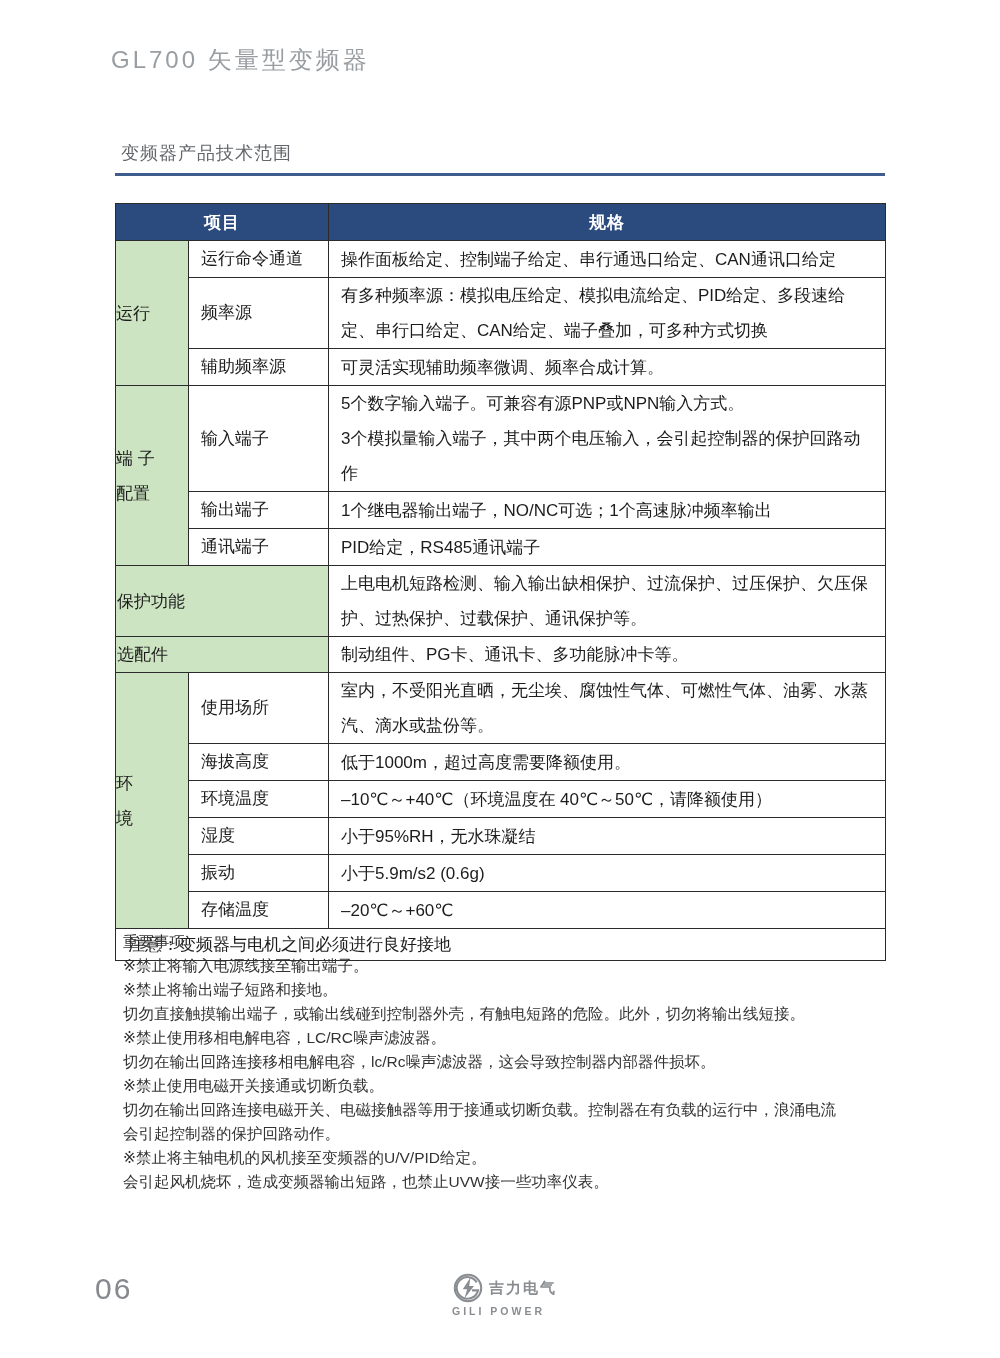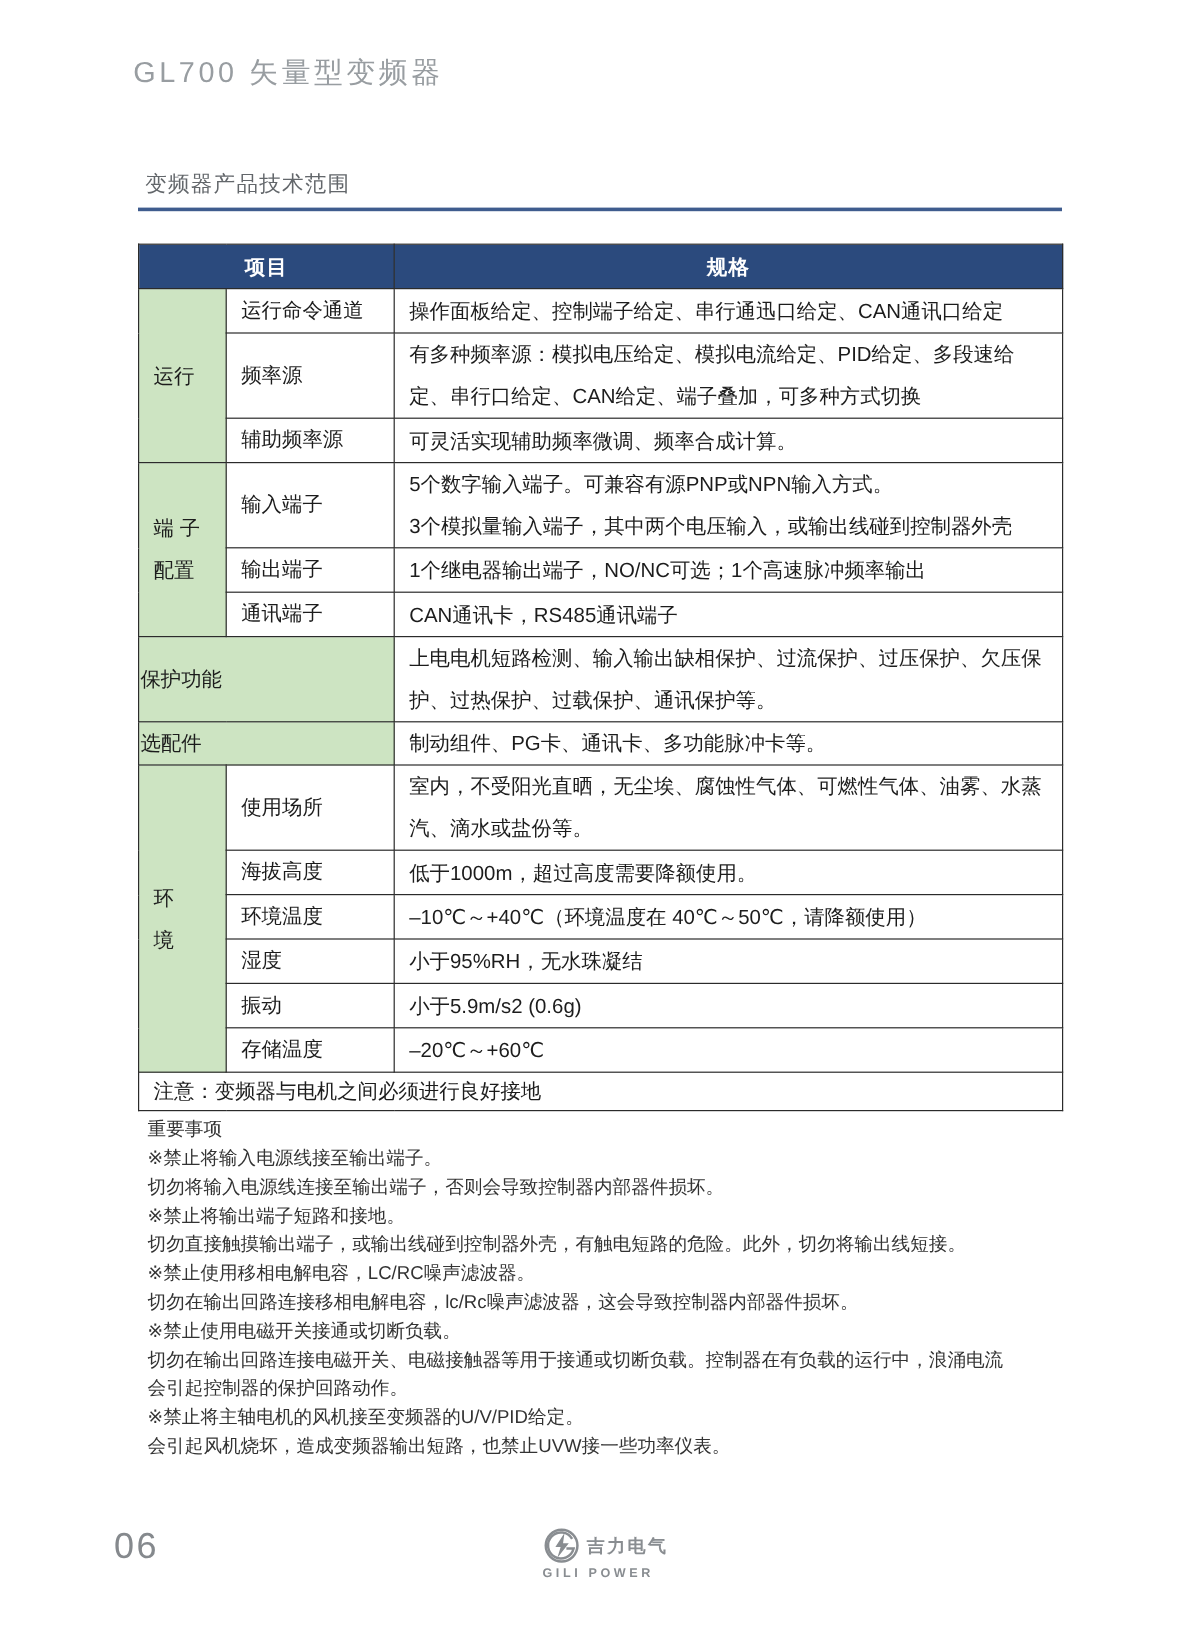--- a/index.html
+++ b/index.html
@@ -26,21 +26,21 @@
   }
   table.spec td, table.spec th{
     border:1.5px solid var(--border,#2b2b2b);
     vertical-align:middle;box-sizing:border-box;
   }
   th.head{
     background:var(--header-bg,#2b4a7d);color:var(--header-text,#ffffff);
     font-weight:700;font-size:17px;letter-spacing:1px;text-align:center;
   }
   td.group{
-    background:var(--group-bg,#cde4c2);padding-left:12px;text-align:left;
+    background:var(--group-bg,#cde4c2);padding-left:0;text-align:left;
     white-space:pre-line;line-height:35px;
   }
   td.gmerge{
     background:var(--group-bg,#cde4c2);text-align:left;
   }
   td.item{background:#ffffff;padding-left:12px;line-height:34px;}
   td.spectxt{
     background:#ffffff;padding:0 10px 0 12px;line-height:35px;white-space:pre-line;
   }
   td.noterow{background:#ffffff;padding-left:12px;font-weight:500;}
@@ -93,29 +93,29 @@
       </tr>
       <tr class="h37">
         <td class="item">辅助频率源</td>
         <td class="spectxt">可灵活实现辅助频率微调、频率合成计算。</td>
       </tr>
       <tr class="h71">
         <td class="group" rowspan="3">端 子
 配置</td>
         <td class="item">输入端子</td>
         <td class="spectxt">5个数字输入端子。可兼容有源PNP或NPN输入方式。
-3个模拟量输入端子，其中两个电压输入，或输出线碰到控制器外壳</td>
+3个模拟量输入端子，其中两个电压输入，会引起控制器的保护回路动作</td>
       </tr>
       <tr class="h37">
         <td class="item">输出端子</td>
         <td class="spectxt">1个继电器输出端子，NO/NC可选；1个高速脉冲频率输出</td>
       </tr>
       <tr class="h37">
         <td class="item">通讯端子</td>
-        <td class="spectxt">CAN通讯卡，RS485通讯端子</td>
+        <td class="spectxt">PID给定，RS485通讯端子</td>
       </tr>
       <tr class="h71">
         <td class="gmerge" colspan="2">保护功能</td>
         <td class="spectxt">上电电机短路检测、输入输出缺相保护、过流保护、过压保护、欠压保护、过热保护、过载保护、通讯保护等。</td>
       </tr>
       <tr class="h36">
         <td class="gmerge" colspan="2">选配件</td>
         <td class="spectxt">制动组件、PG卡、通讯卡、多功能脉冲卡等。</td>
       </tr>
       <tr class="h71">
@@ -146,21 +146,20 @@
       </tr>
       <tr class="h32">
         <td class="noterow" colspan="3">注意：变频器与电机之间必须进行良好接地</td>
       </tr>
     </tbody>
   </table>
 
   <div class="notes">
     <div class="nline">重要事项</div>
     <div class="nline">※禁止将输入电源线接至输出端子。</div>
-    <div class="nline">切勿将输入电源线连接至输出端子，否则会导致控制器内部器件损坏。</div>
     <div class="nline">※禁止将输出端子短路和接地。</div>
     <div class="nline">切勿直接触摸输出端子，或输出线碰到控制器外壳，有触电短路的危险。此外，切勿将输出线短接。</div>
     <div class="nline">※禁止使用移相电解电容，LC/RC噪声滤波器。</div>
     <div class="nline">切勿在输出回路连接移相电解电容，lc/Rc噪声滤波器，这会导致控制器内部器件损坏。</div>
     <div class="nline">※禁止使用电磁开关接通或切断负载。</div>
     <div class="nline">切勿在输出回路连接电磁开关、电磁接触器等用于接通或切断负载。控制器在有负载的运行中，浪涌电流</div>
     <div class="nline">会引起控制器的保护回路动作。</div>
     <div class="nline">※禁止将主轴电机的风机接至变频器的U/V/PID给定。</div>
     <div class="nline">会引起风机烧坏，造成变频器输出短路，也禁止UVW接一些功率仪表。</div>
   </div>

